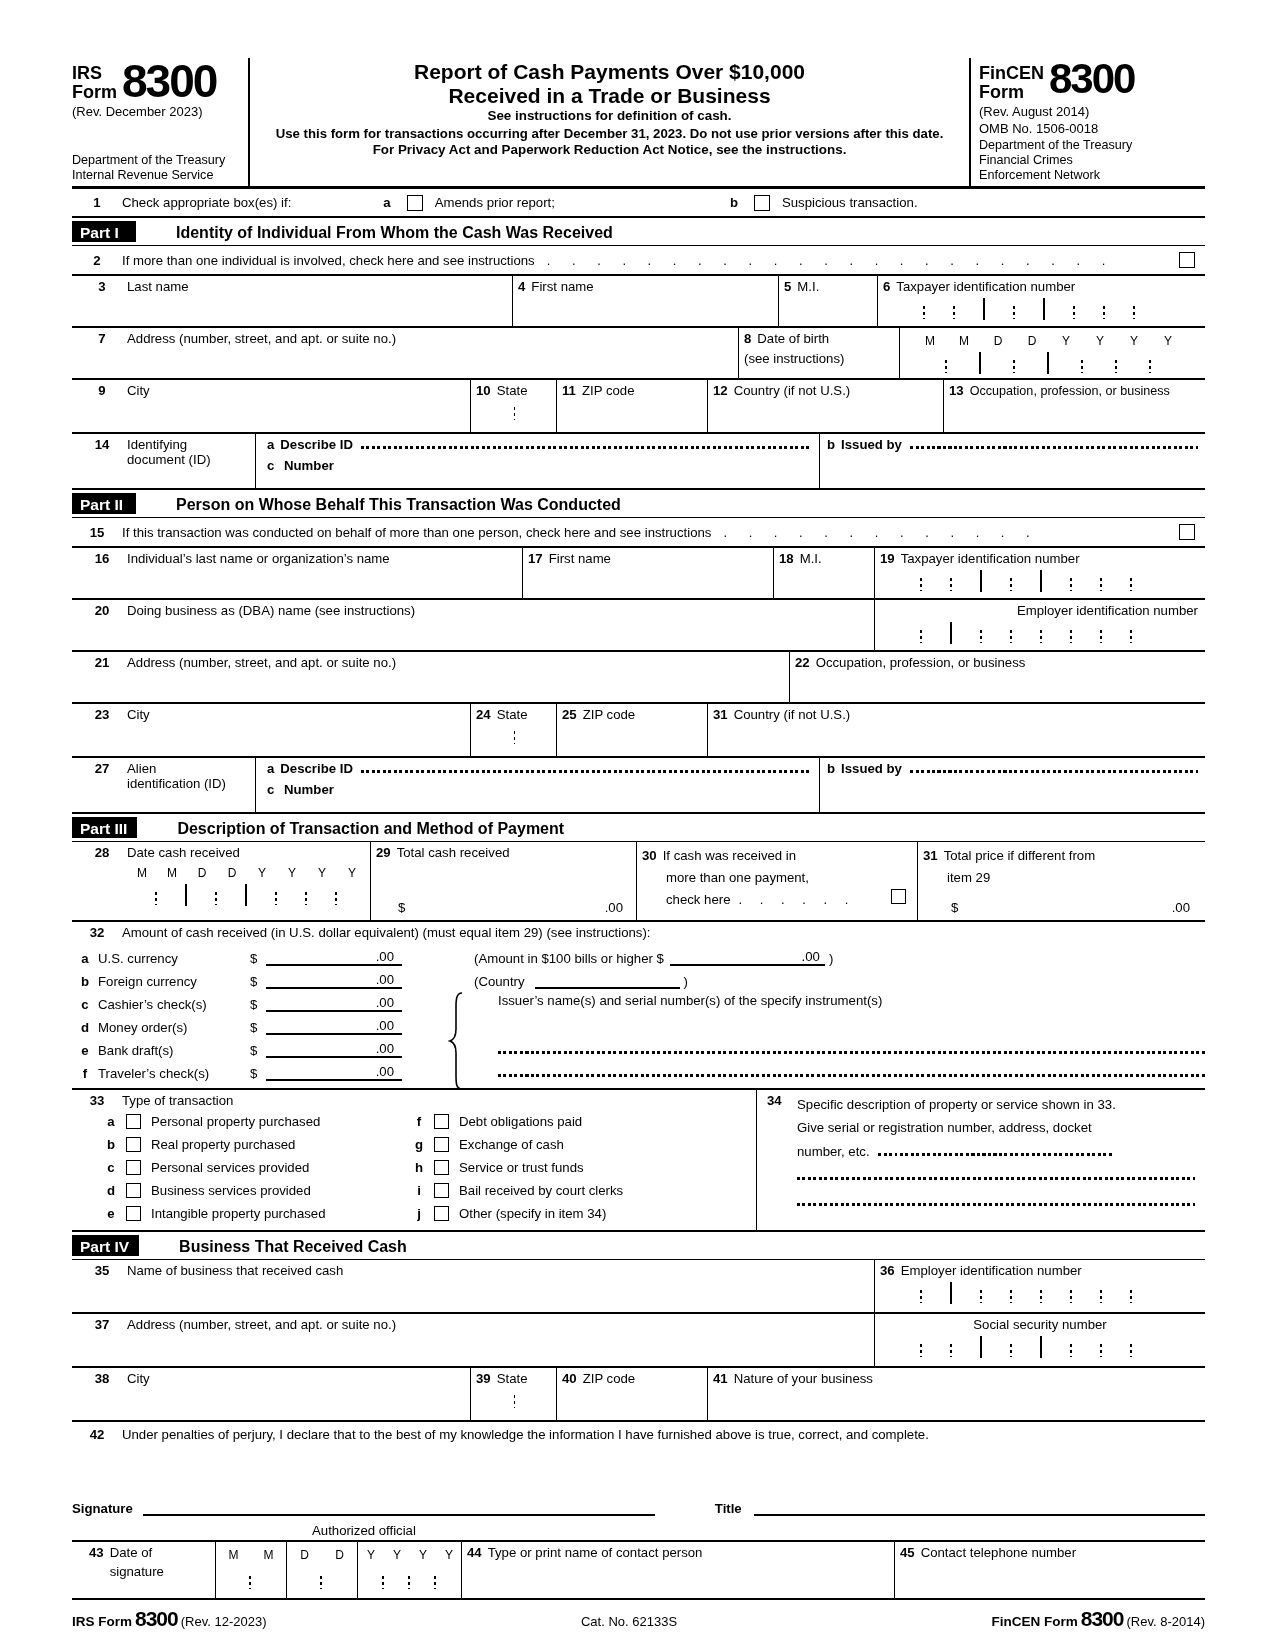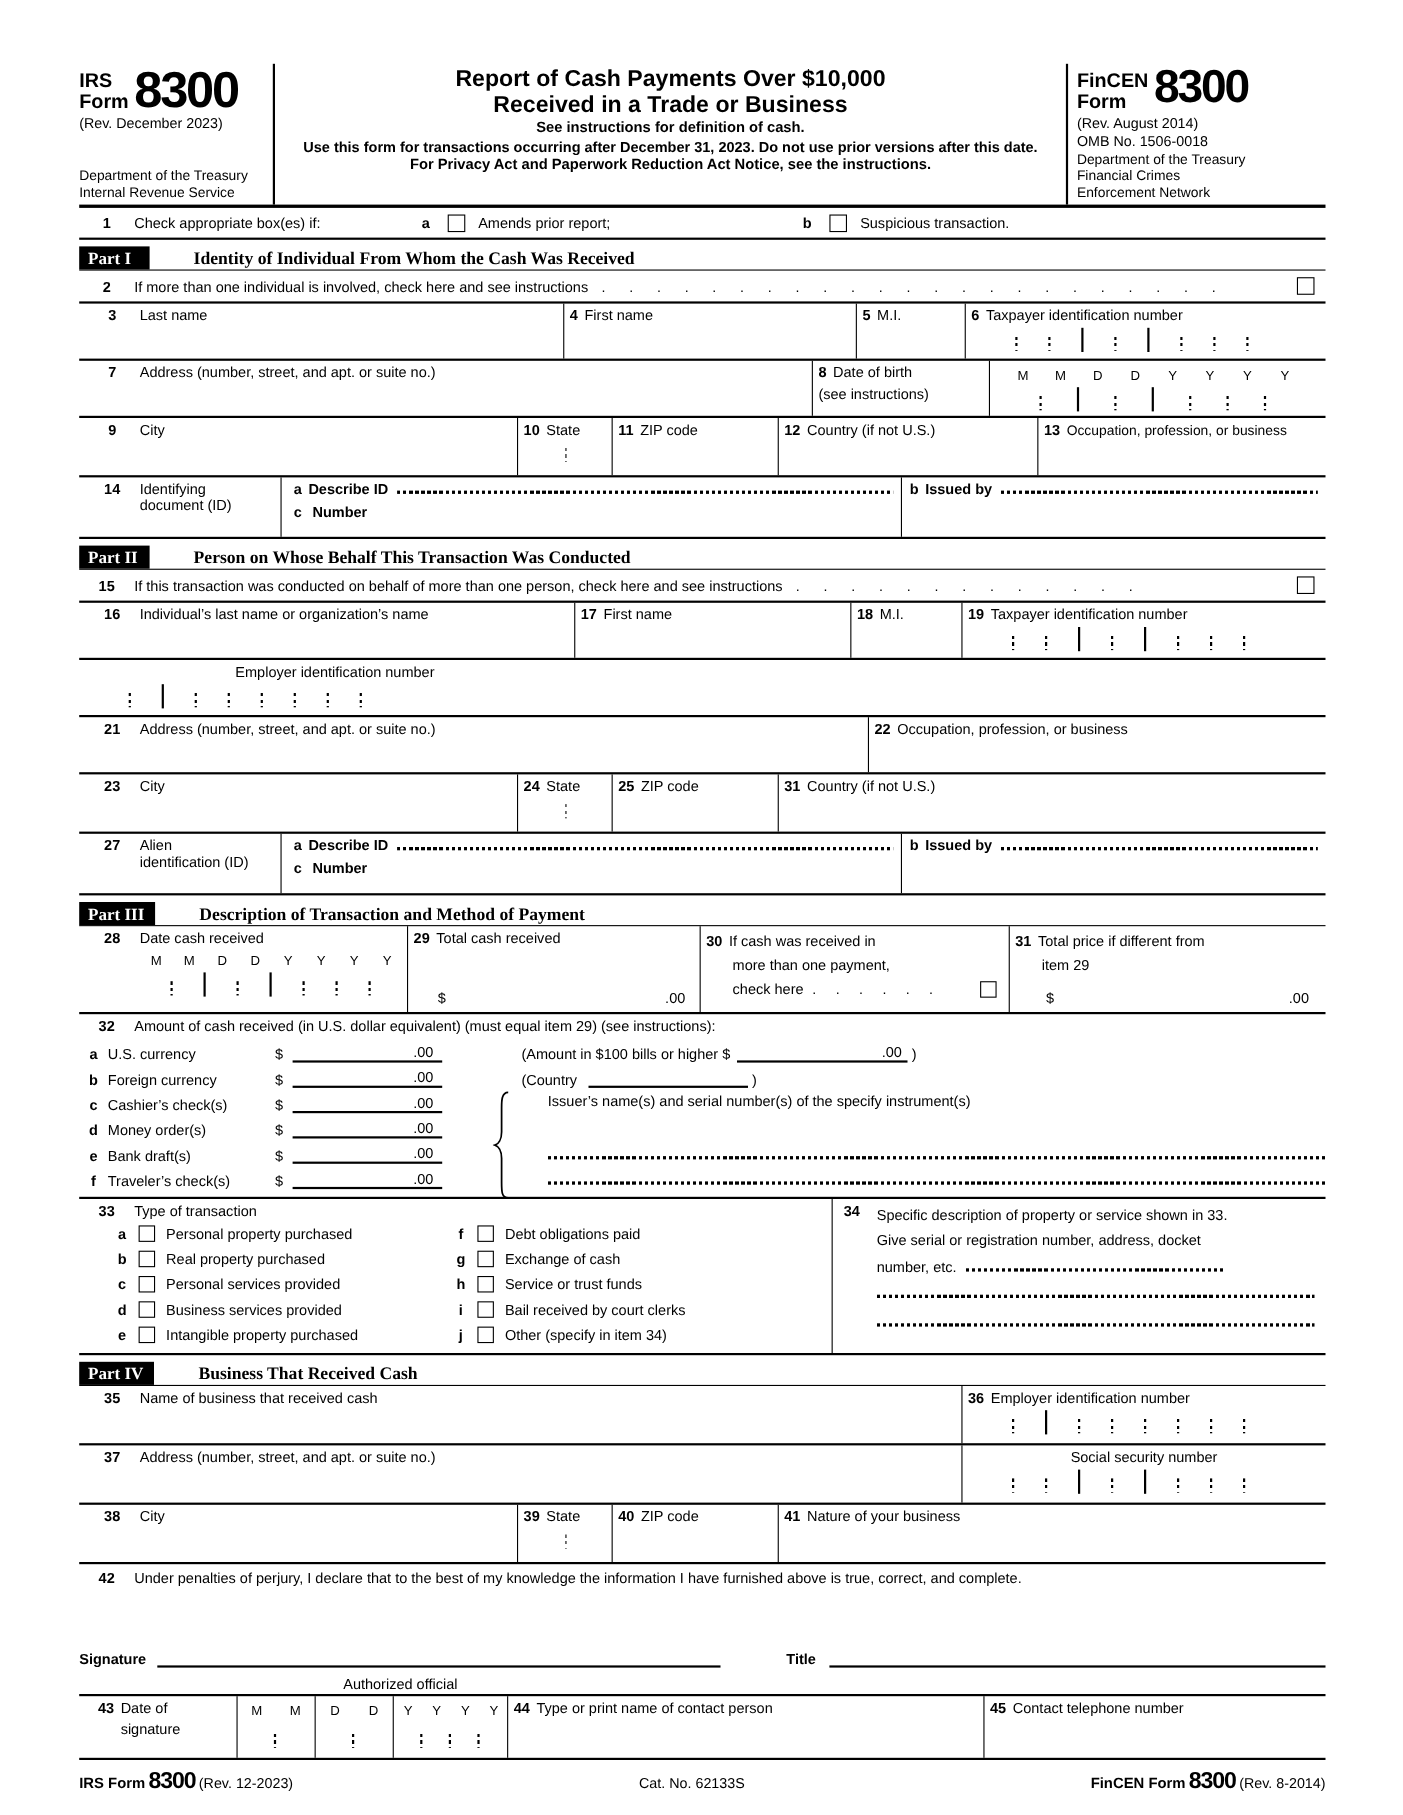--- a/index.html
+++ b/index.html
@@ -26,21 +26,21 @@
   .row{display:flex;border-bottom:2.5px solid #000;position:relative;}
   .cell{padding:3px 5px;position:relative;}
   .cell + .cell{border-left:1px solid #000;}
   .ln{display:flex;align-items:flex-start;}
   .ln > b{width:50px;text-align:center;flex:none;}
   .inb{margin-right:6px;}
   .lab{font-size:13.2px;}
   .sm{font-size:12.6px;}
   .r1{height:27px;align-items:center;border-bottom:2.5px solid #000;display:flex;}
   
-  .part{display:flex;border-bottom:1px solid #000;height:27px;align-items:flex-end;font-family:Liberation Serif, serif;}
+  .part{display:flex;border-bottom:1px solid #000;height:27px;align-items:center;}
   .ptag{background:#000;color:#fff;font-weight:bold;font-size:15.5px;
         padding:3px 10px 0 8px;min-width:46px;}
   .ptitle{font-weight:bold;font-size:16px;padding:3px 0 0 40px;}
   
   .ldots{flex:1;overflow:hidden;white-space:nowrap;letter-spacing:9px;padding-left:12px;
          margin-right:8px;font-size:13px;}
   .cb{width:14px;height:14px;border:1.7px solid #000;flex:none;display:inline-block;
       background:#fff;vertical-align:middle;}
   .cb.sm2{width:13px;height:13px;}
   
@@ -287,20 +287,24 @@
           <i class="s"></i>
           <i class="d"></i>
           <i class="d"></i>
           <i class="d"></i>
           <i></i>
       </div>
     </div>
   </div>
 
   <div class="row" style="height:50px">
+    <div class="cell ln" style="flex:1">
+      <b>20</b>
+      <span class="lab">Doing business as (DBA) name (see instructions)</span>
+    </div>
     <div class="cell" style="width:320px">
       <div class="lab" style="text-align:right;padding-right:2px">Employer identification number</div>
       <div class="comb" style="margin-left:12px">
         <i class="d"></i>
           <i class="s"></i>
           <i class="d"></i>
           <i class="d"></i>
           <i class="d"></i>
           <i class="d"></i>
           <i class="d"></i>
@@ -398,21 +402,21 @@
       <div><b class="inb">29</b><span class="lab">Total cash received</span></div>
       <div style="margin-top:auto;display:flex;padding:0 8px 2px 22px">
         <span>$</span>
         <span style="margin-left:auto">.00</span>
       </div>
     </div>
     <div class="cell" style="width:270px">
       <div style="padding-left:24px;line-height:1.65">
         <div><b class="inb" style="margin-left:-24px">30</b><span class="lab">If cash was received in</span></div>
         <div class="lab">more than one payment,</div>
-        <div style="display:flex;align-items:center">
+        <div style="display:flex;">
           <span class="lab">check here</span>
           <span class="ldots" style="letter-spacing:7px;padding-left:8px">. . . . . .</span>
           <span class="cb sm2" style="margin-right:6px"></span>
         </div>
       </div>
     </div>
     <div class="cell" style="flex:1;display:flex;flex-direction:column">
       <div style="padding-left:24px;line-height:1.65">
         <div><b class="inb" style="margin-left:-24px">31</b><span class="lab">Total price if different from</span></div>
         <div class="lab">item 29</div>

